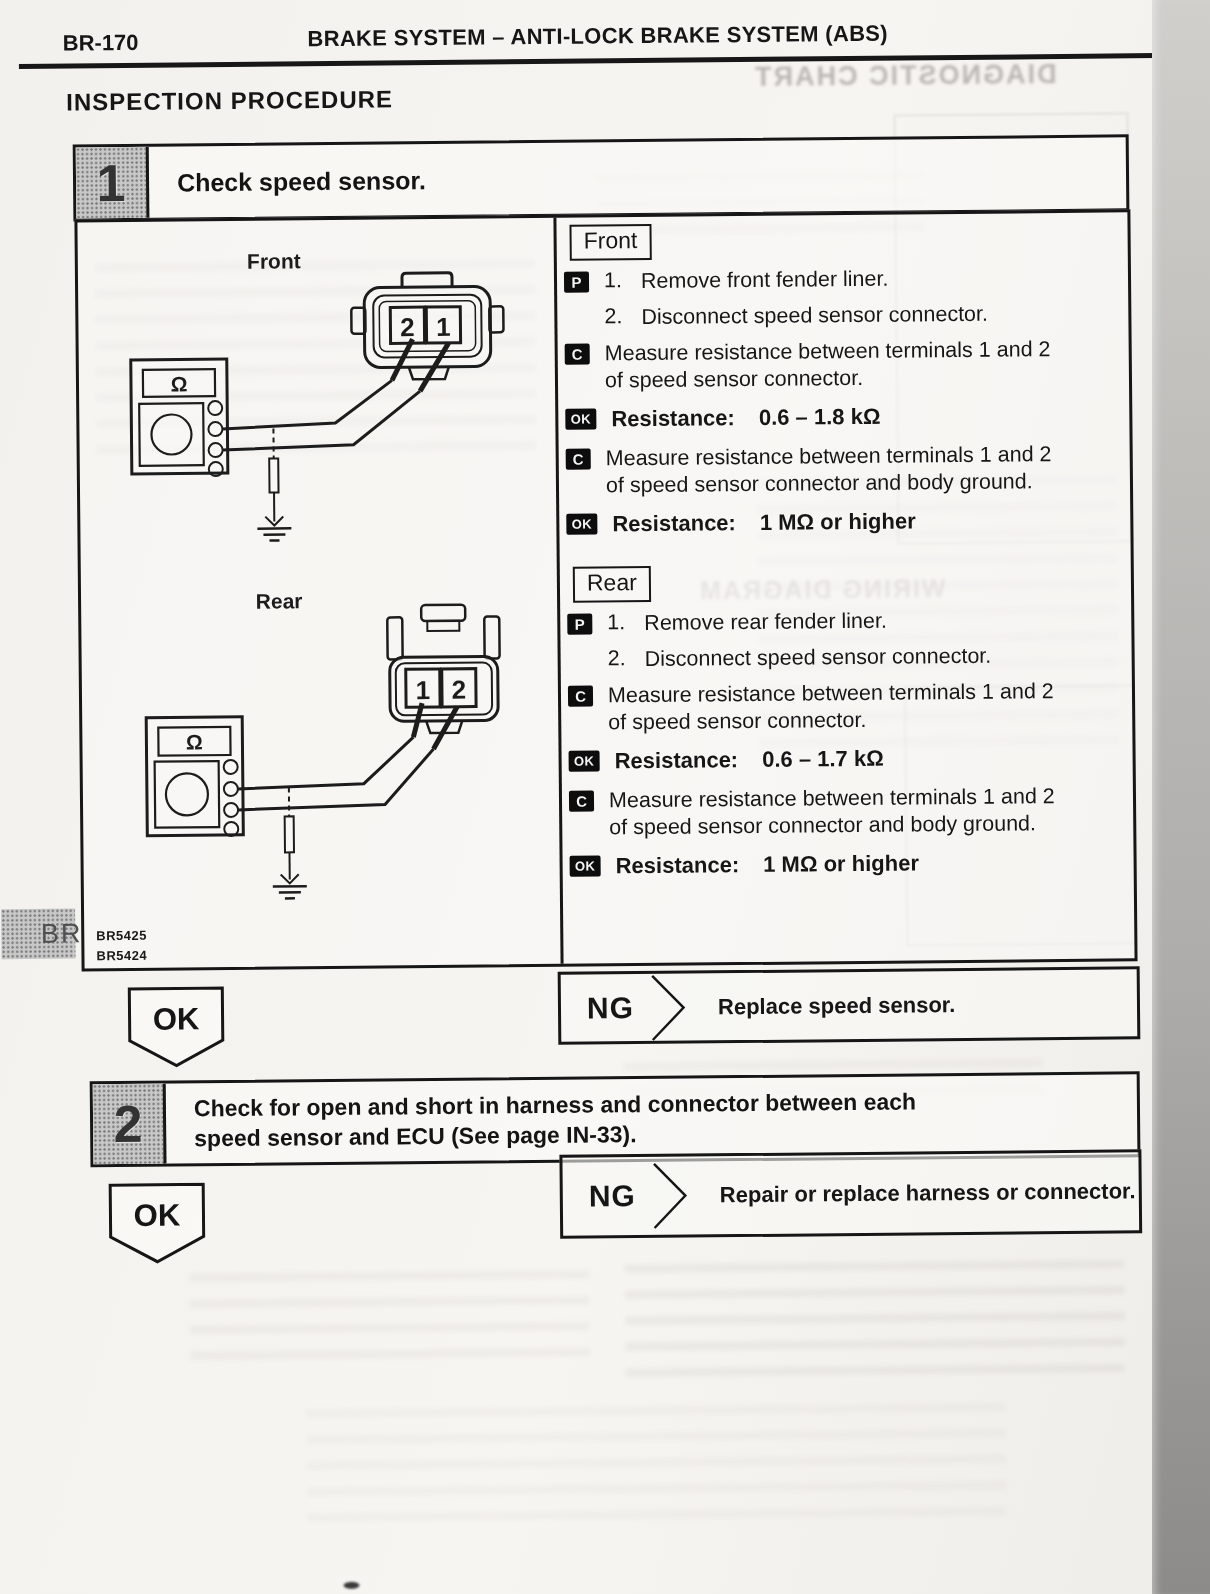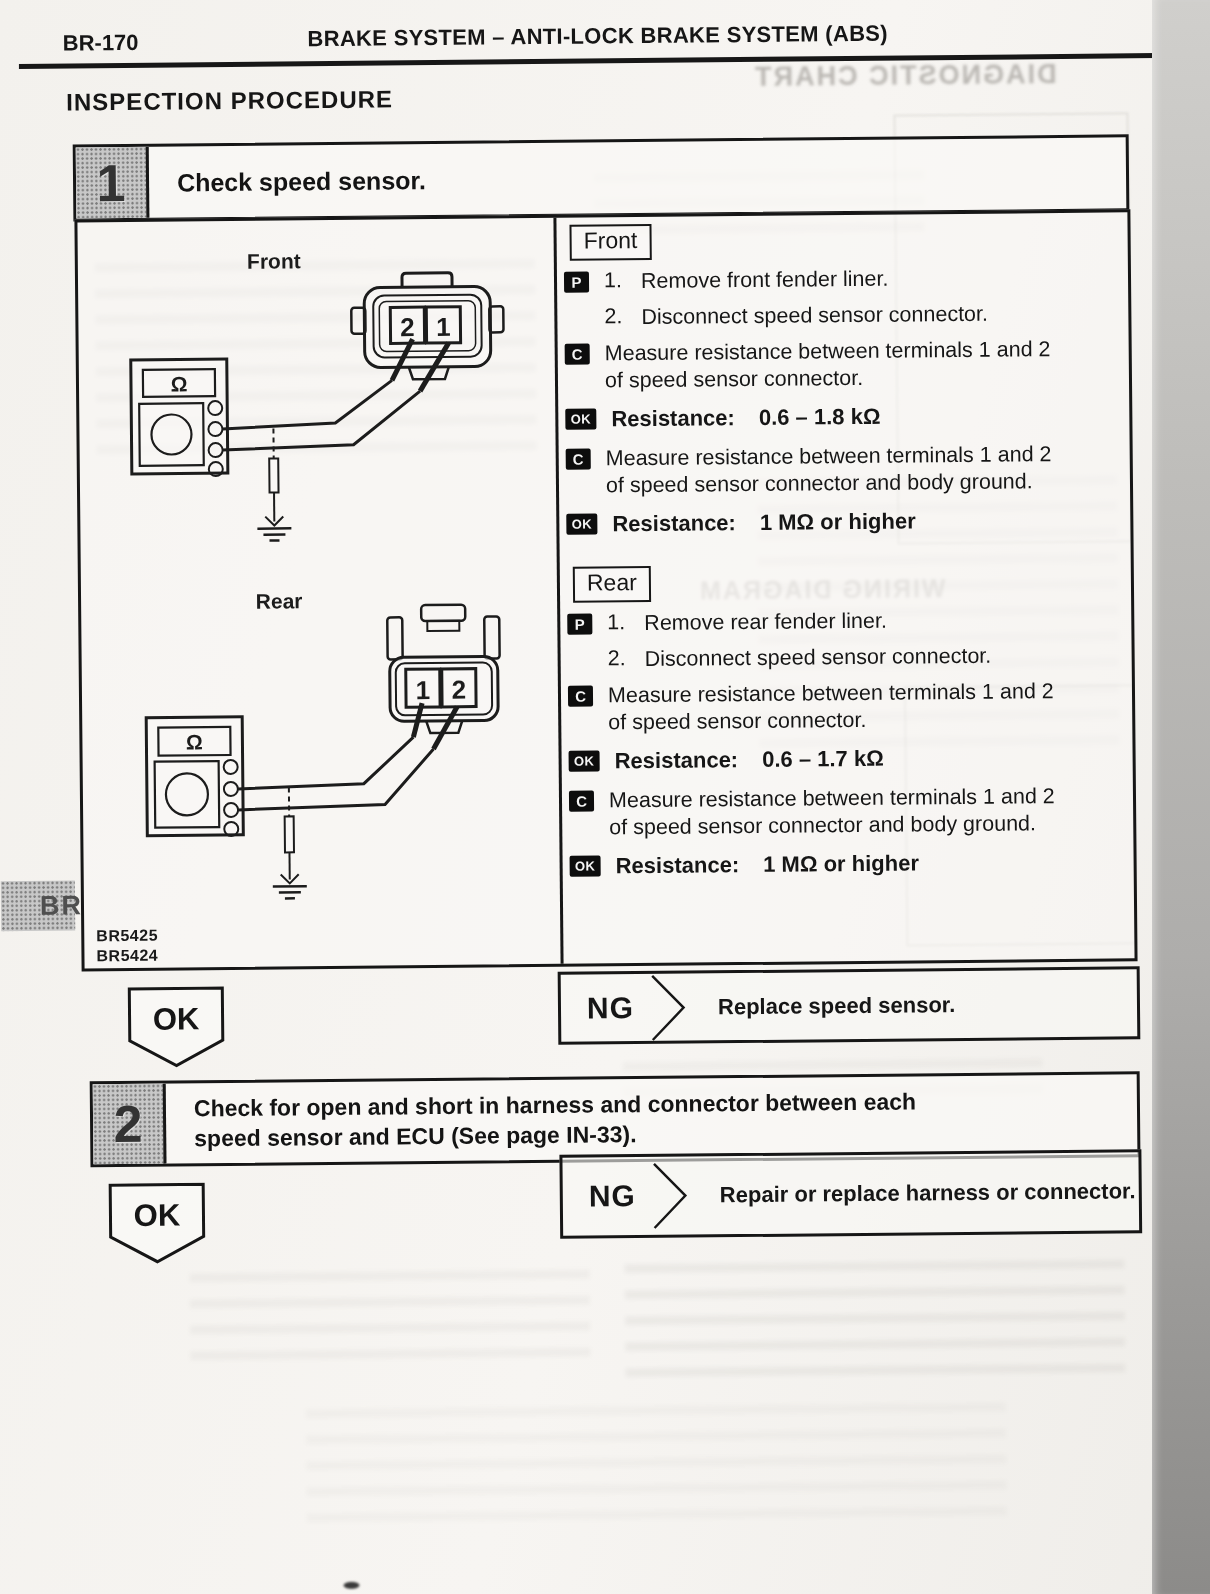--- a/index.html
+++ b/index.html
@@ -38,21 +38,21 @@
     text-shadow:1px 1px 0 rgba(255,255,255,.45);}
   .title-cell{display:flex;flex-direction:column;justify-content:center;
     padding-left:28px;font-size:25px;font-weight:bold;color:#141414;line-height:30px;}
   #step2-header .title-cell{font-size:23px;}
   
   #step1-body{position:absolute;left:80px;top:215px;width:1056px;height:752px;
     border:3px solid #161616;background:rgba(249,248,245,.55);}
   .divider-v{position:absolute;left:476px;top:0;bottom:0;width:3px;background:#161616;}
   #front-diagram{position:absolute;left:6px;top:14px;}
   #rear-diagram{position:absolute;left:6px;top:356px;}
-  .figcodes{position:absolute;left:12px;top:704px;font-size:16px;font-weight:bold;
+  .figcodes{position:absolute;left:12px;top:704px;font-size:13px;font-weight:bold;
     line-height:20px;letter-spacing:.5px;color:#1a1a1a;}
   
   .instructions{position:absolute;left:486px;top:7px;width:562px;}
   .loc-label{display:inline-block;border:2.5px solid #161616;padding:1px 12px 4px;
     font-size:23px;margin:0 0 8px 6px;background:rgba(250,249,246,.6);}
   .loc-label.rear{margin-top:16px;}
   .irow{display:flex;align-items:flex-start;margin-bottom:9px;}
   .irow.okrow{margin:11px 0 13px;}
   .badge{width:25px;height:21px;background:#0d0d0d;color:#f5f5f5;font-size:15px;
     font-weight:bold;display:flex;align-items:center;justify-content:center;flex:none;
@@ -71,22 +71,22 @@
   .ok-poly{fill:rgba(249,248,245,.92);stroke:#161616;stroke-width:3;}
   .ok-text{font-size:31px;font-weight:bold;fill:#161616;font-family:"Liberation Sans",sans-serif;}
   .ng-box{position:absolute;display:flex;align-items:center;border:3px solid #161616;
     background:rgba(249,248,245,.6);}
   #ng1{left:556px;top:972px;width:582px;height:73px;}
   #ng2{left:556px;top:1155px;width:582px;height:84px;}
   .ng-label{margin-left:26px;font-size:30px;font-weight:bold;letter-spacing:1px;}
   .ng-chevron{margin-left:16px;flex:none;}
   .ng-action{margin-left:30px;font-size:22px;font-weight:bold;}
   
-  .br-tab{position:absolute;left:0;top:876px;width:74px;height:50px;display:flex;
-    align-items:center;justify-content:center;font-size:27px;font-weight:bold;
+  .br-tab{position:absolute;left:0;top:904px;width:74px;height:50px;display:flex;
+    align-items:center;justify-content:center;font-size:27px;font-weight:normal;
     color:#4f4f4f;letter-spacing:2px;padding-left:47px;}
   
   .dline{stroke:#1c1c1c;fill:none;}
   .dfill{fill:rgba(250,249,246,.6);stroke:#1c1c1c;}
   .dtext{fill:#1c1c1c;font-weight:bold;font-family:"Liberation Sans",sans-serif;}
 </style>
 </head>
 <body>
 
 <div id="sheet">

